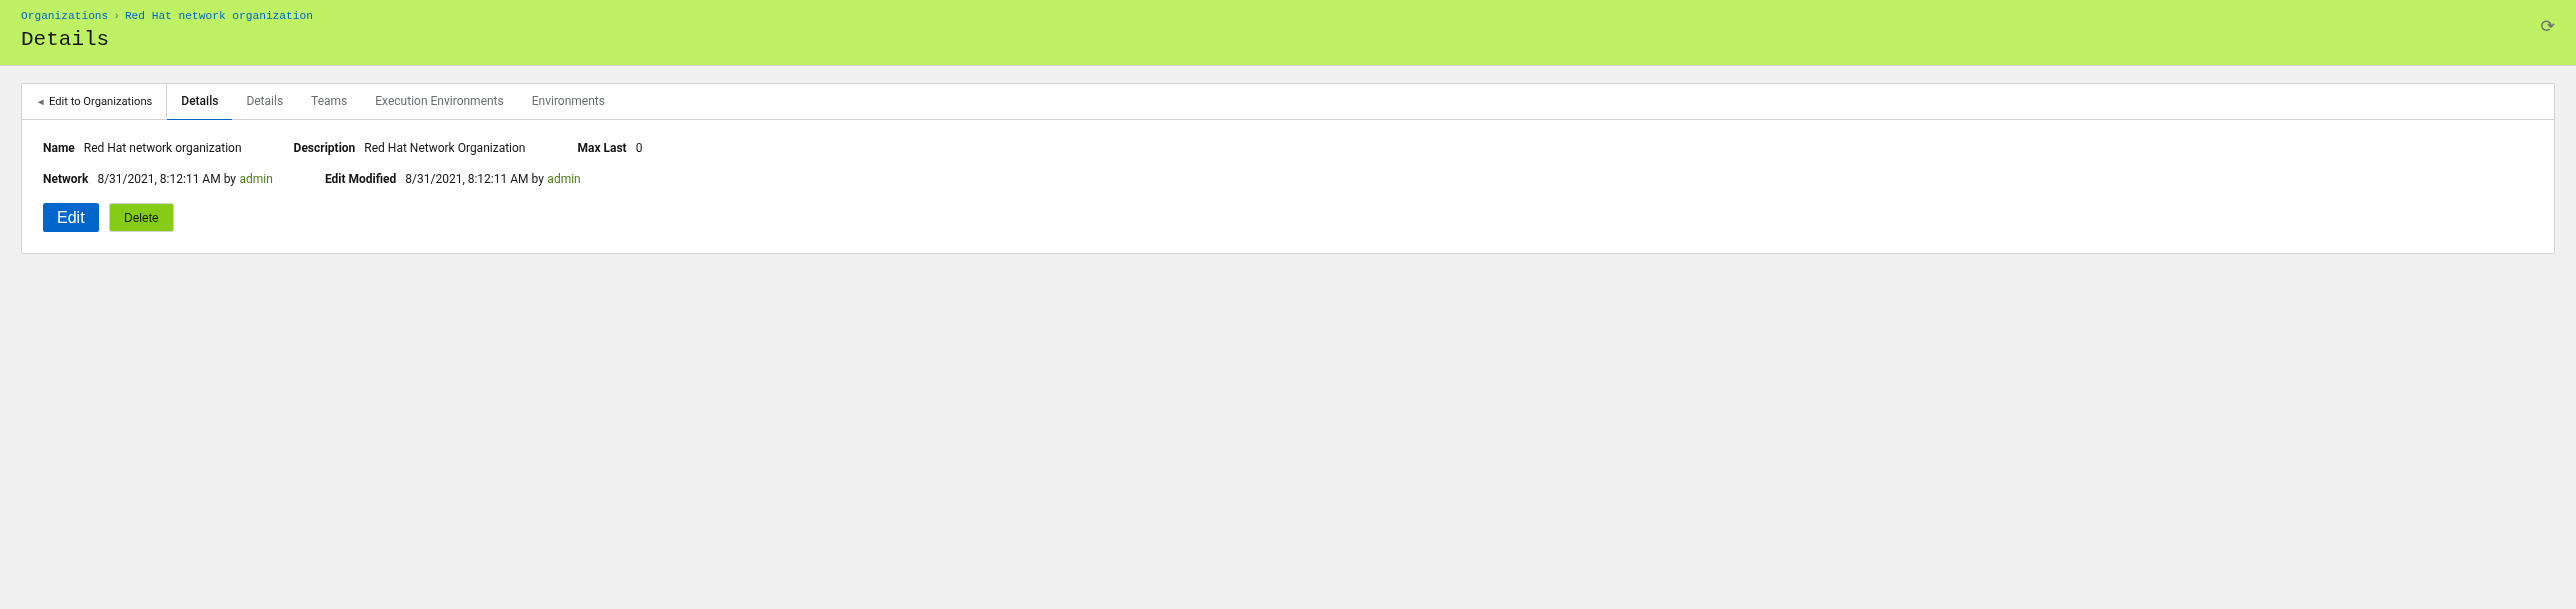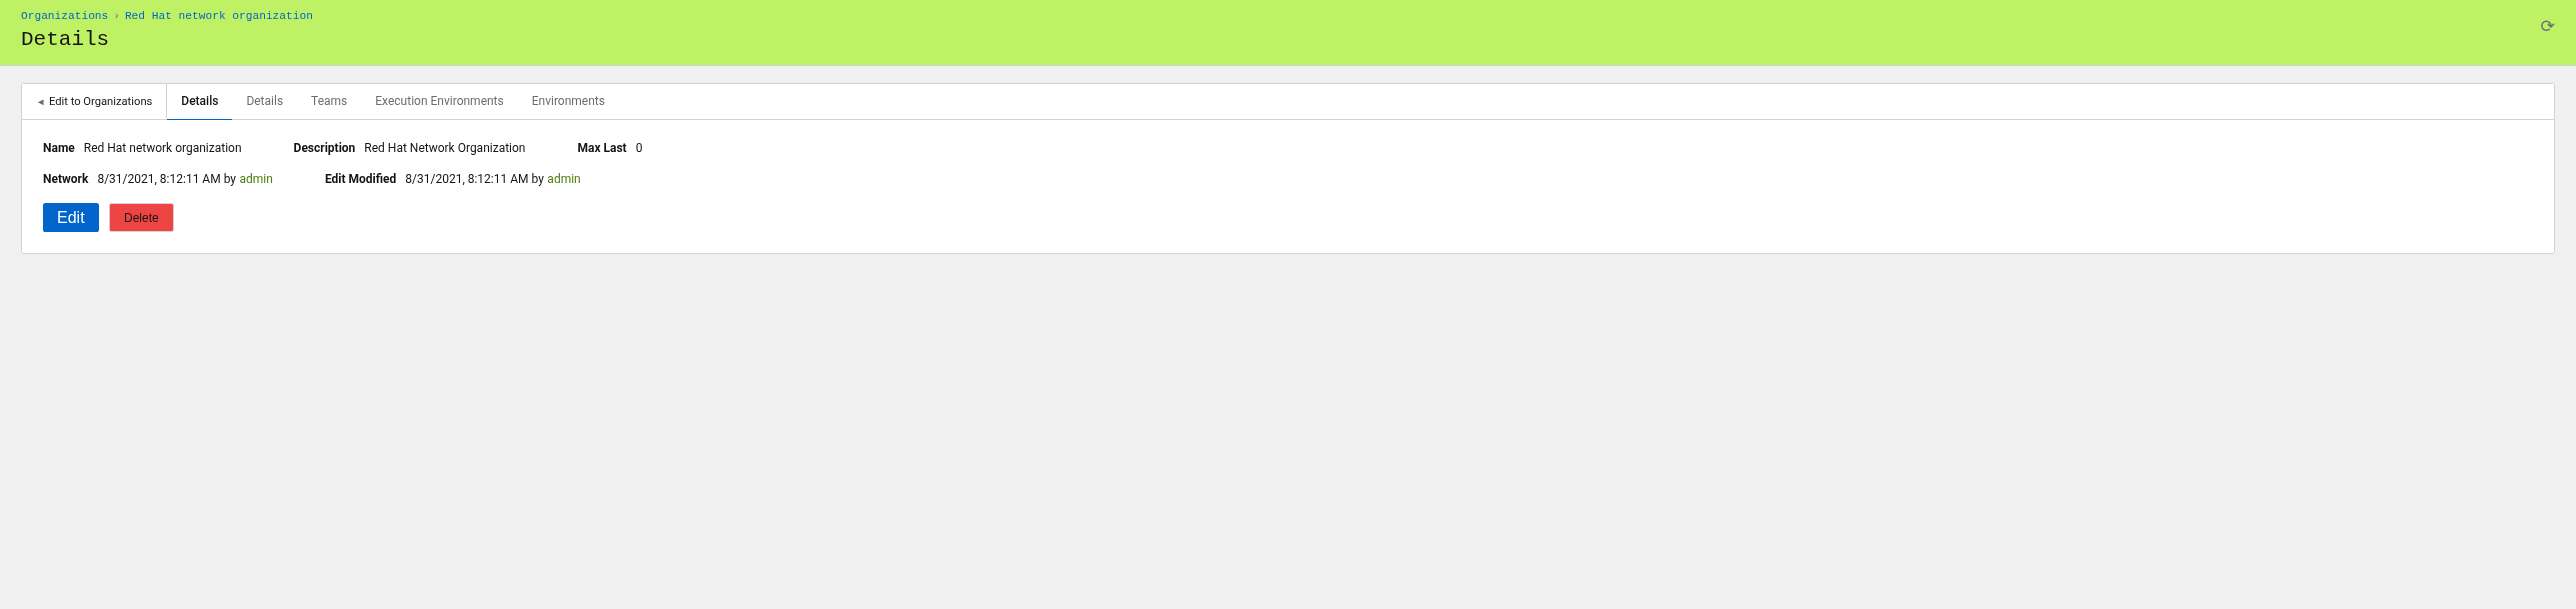--- a/index.html
+++ b/index.html
@@ -166,21 +166,21 @@
       color: #fff;
       border: none;
       border-radius: 2.6px;
       padding: 5.2px 14px;
       font-size: 16px;
       cursor: pointer;
       font-weight: 400;
     }
 
     .btn-delete {
-      background: #ef4444;
+      background: #84cc16;
       color: #151515;
       border: 0.9px solid #d2d2d2;
       border-radius: 2.6px;
       padding: 5.2px 14px;
       font-size: 12px;
       cursor: pointer;
       font-weight: 400;
     }
 
     .inline-with-link {

